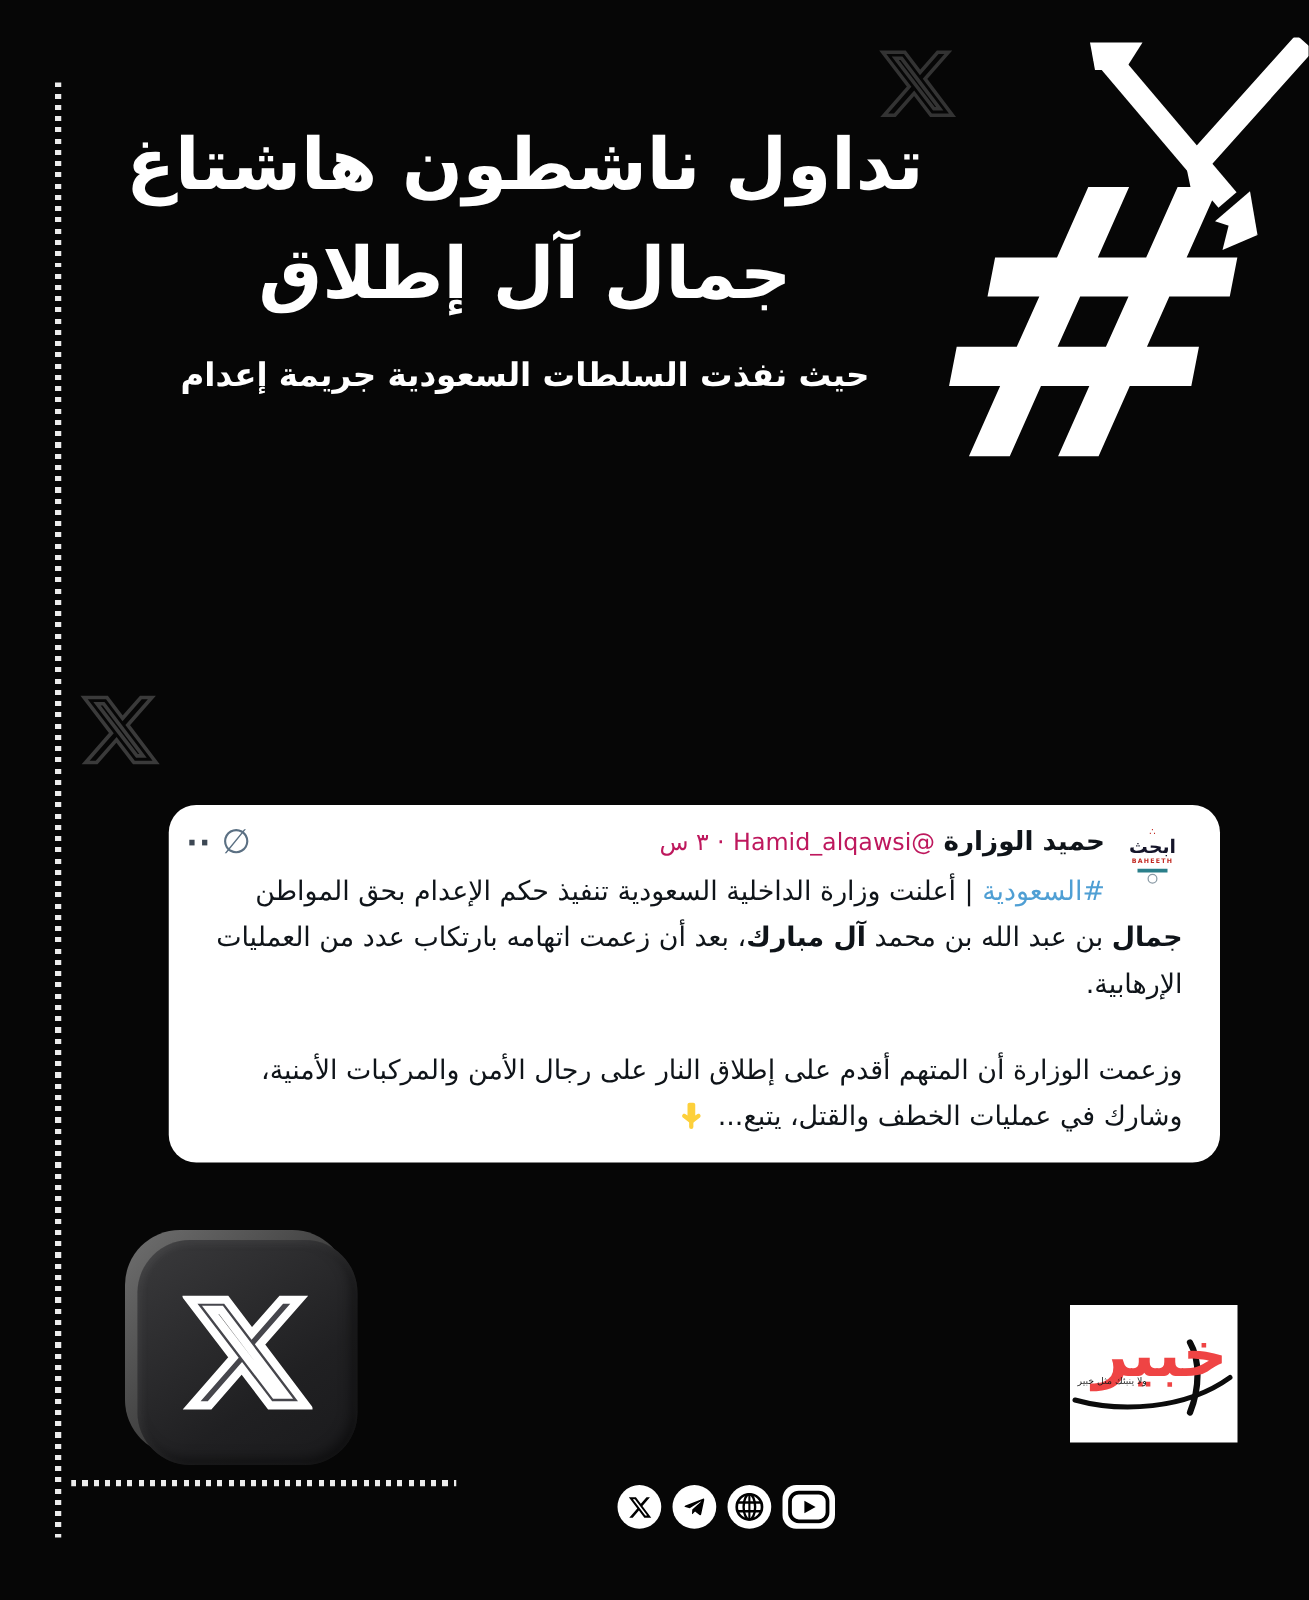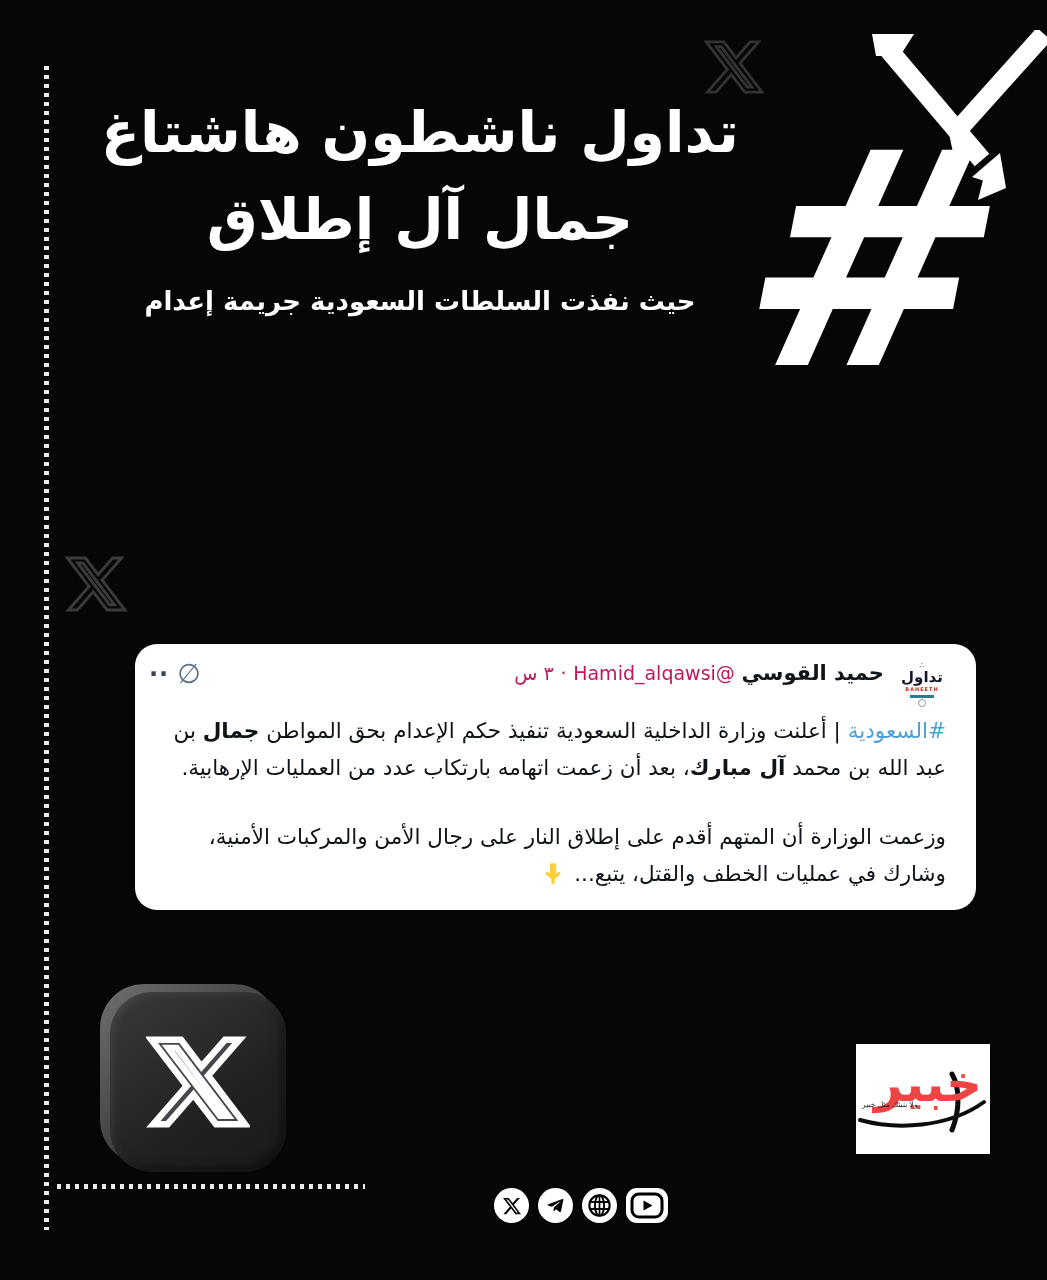--- a/index.html
+++ b/index.html
@@ -41,21 +41,21 @@
   .avatar{float:right; width:48px; height:48px; margin-left:14px; margin-top:2px;
     background:#fff; border-radius:6px; text-align:center; direction:rtl; overflow:hidden;}
   .avatar .dots{color:#c22a22; font-size:8px; line-height:6px; margin-top:3px;}
   .avatar .word{color:#15152a; font-size:15px; font-weight:700; line-height:17px;}
   .avatar .latin{color:#c22a22; font-size:5px; font-weight:700; letter-spacing:1px; line-height:6px;}
   .avatar .teal{width:24px; height:3px; background:#2a7f8a; margin:3px auto 0;}
   .avatar .ring{width:8px; height:8px; border:1.5px solid #8a9aa5; border-radius:50%; margin:1px auto 0;}
   .tw-head{font-size:21px; line-height:30px; white-space:nowrap;}
   .tw-name{font-weight:700; color:#0f1419;}
   .tw-gray{color:#be185d; font-weight:400; font-size:19px;}
-  .tw-body{font-size:21.5px; line-height:37px; margin-top:24px;}
+  .tw-body{font-size:21.5px; line-height:37px; margin-top:6px;}
   .tw-body p{margin:0;}
   .tw-body .p2{margin-top:32px;}
   .hashtag{color:#4f9fd4;}
   .emoji-hand{vertical-align:-4px; margin-right:2px;}
 
   
   .x3d{position:absolute; left:100px; top:984px; width:186px; height:188px;}
   .x3d .depth{position:absolute; left:0; top:0; width:178px; height:180px;
     border-radius:44px; background:linear-gradient(135deg,#707070,#383838 60%,#2c2c2c);}
   .x3d .face{position:absolute; left:10px; top:8px; width:176px; height:180px;
@@ -111,28 +111,28 @@
   </svg>
 
   <div class="card">
     <div class="card-icons">
       <span class="more-dots">··</span>
       <span class="grok">∅</span>
     </div>
 
     <div class="avatar">
       <div class="dots">∴</div>
-      <div class="word">تداول</div>
+      <div class="word">ابحث</div>
       <div class="latin">BAHEETH</div>
       <div class="teal"></div>
       <div class="ring"></div>
     </div>
 
     <div class="tw-head">
-      <span class="tw-name">حميد القوسي</span>
+      <span class="tw-name">حميد الوزارة</span>
       <span class="tw-gray">@Hamid_alqawsi</span>
       <span class="tw-gray">·</span>
       <span class="tw-gray">٣ س</span>
     </div>
 
     <div class="tw-body">
       <p>
         <span class="hashtag">#السعودية</span><span> | أعلنت وزارة الداخلية السعودية تنفيذ حكم الإعدام بحق المواطن </span><b>جمال</b><span> بن عبد الله بن محمد </span><b>آل مبارك</b><span>، بعد أن زعمت اتهامه بارتكاب عدد من العمليات الإرهابية.</span>
       </p>
       <p class="p2">

